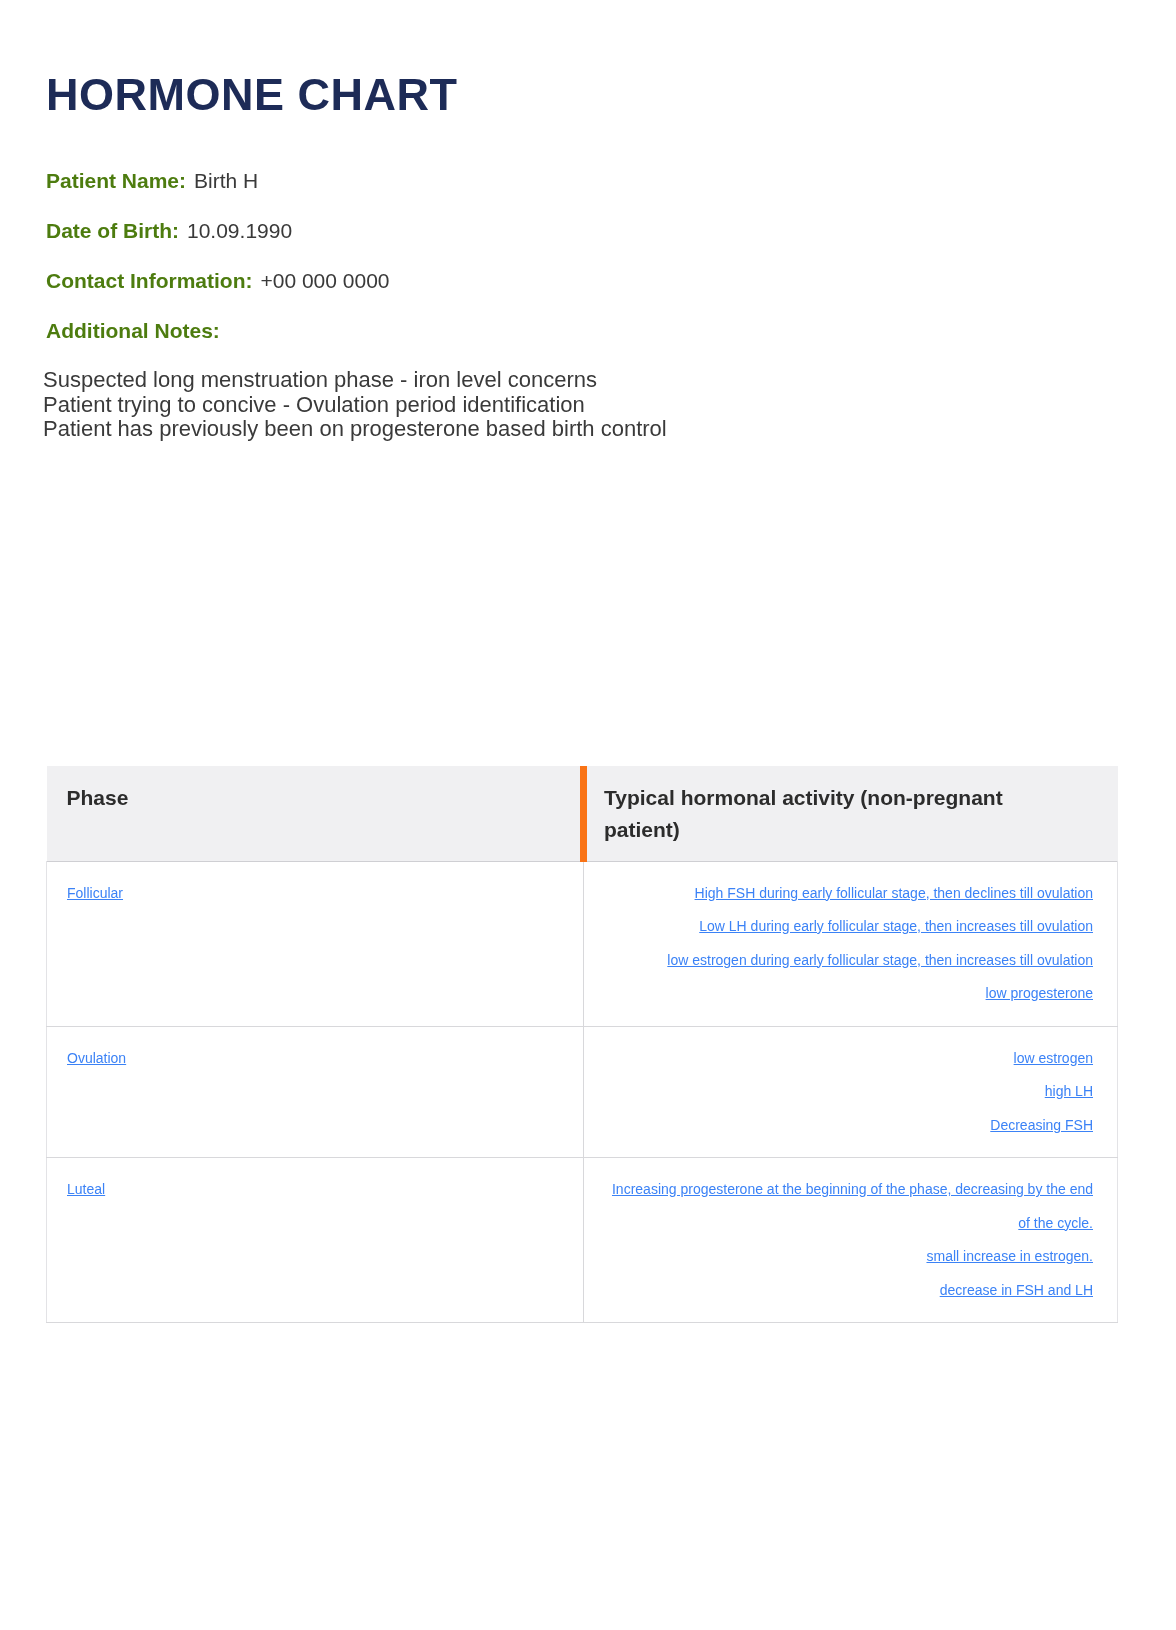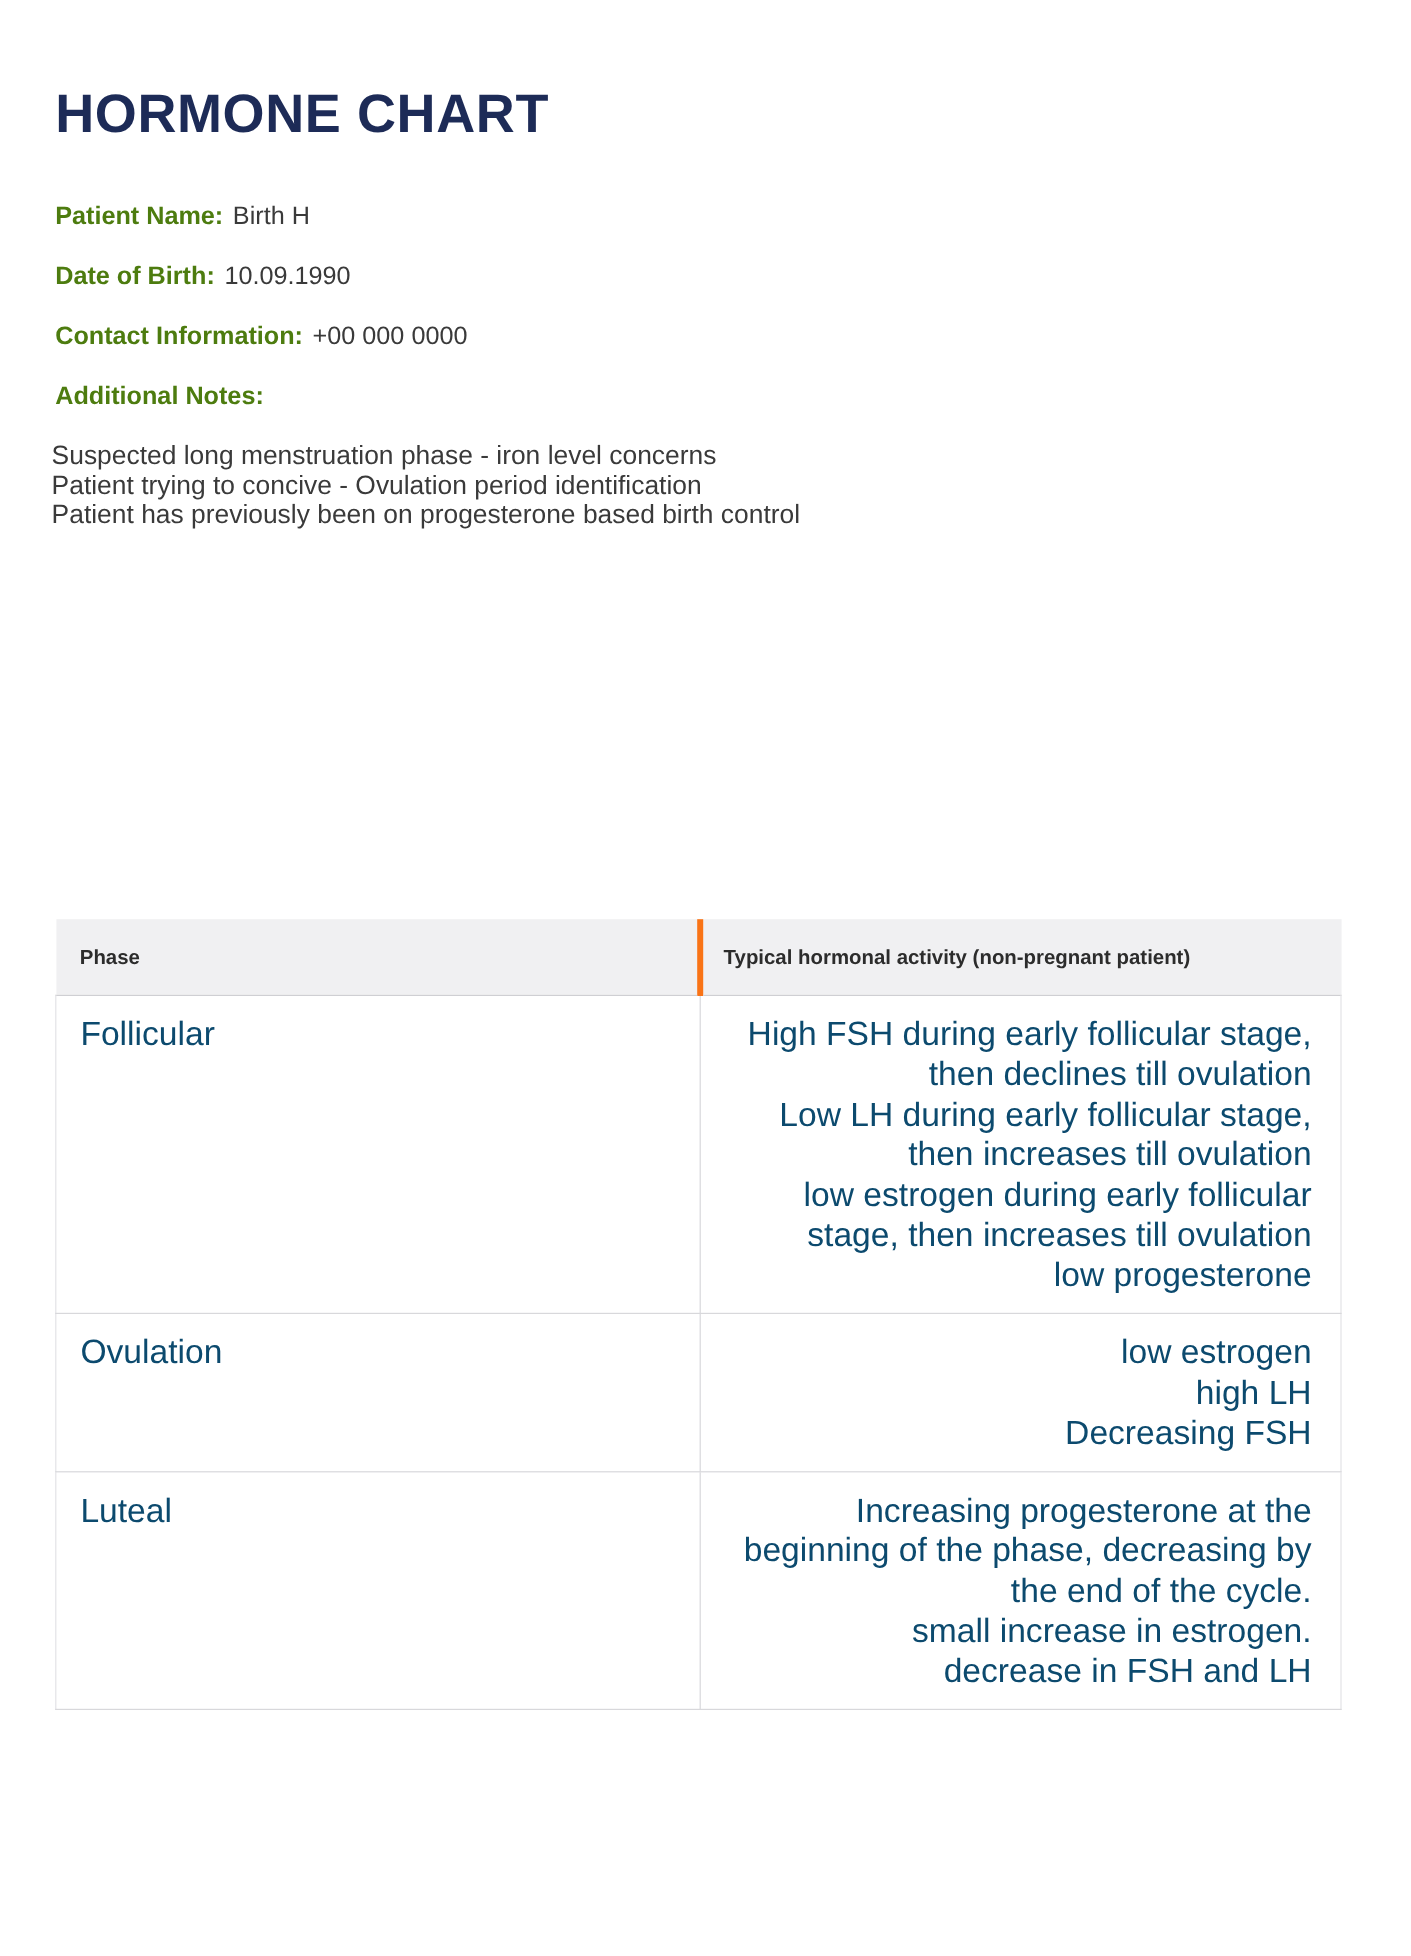--- a/index.html
+++ b/index.html
@@ -53,41 +53,42 @@
     width: 1071px;
     border-collapse: collapse;
     table-layout: fixed;
   }
   table.hormone-table col.c1 { width: 537px; }
   table.hormone-table col.c2 { width: 534px; }
   table.hormone-table th {
     background: #f0f0f2;
     text-align: left;
     vertical-align: top;
-    font-size: 17px;
+    font-size: 21px;
     line-height: 32px;
     font-weight: 700;
     color: #2c2c2c;
     padding: 16px 18px 15px 20px;
     border: none;
   }
   table.hormone-table th.col-activity {
-    border-left: 5px solid #f97316;
+    border-left: 7px solid #f97316;
     padding-left: 17px;
     margin-top: 24px;
   }
   table.hormone-table th .th-inner { max-width: 470px; }
   table.hormone-table td {
     vertical-align: top;
-    font-size: 28px;
+    font-size: 14px;
     line-height: 33.5px;
-    color: #0c4a6e;
+    color: #3b82f6;
     padding: 15px 20px 15px 20px;
     border: 1px solid #d8d8db;
     border-top: 1px solid #cfcfd3;
+    text-decoration: underline;
   }
   table.hormone-table td.cell-activity { padding-left: 17px; padding-right: 24px; text-align: right; }
   table.hormone-table tr td:first-child { border-left: 1px solid #e3e3e6; }
   table.hormone-table tr td:last-child { border-right: 1px solid #e3e3e6; }
 </style>
 </head>
 <body>
 
 <div class="page">
   <div class="content">

